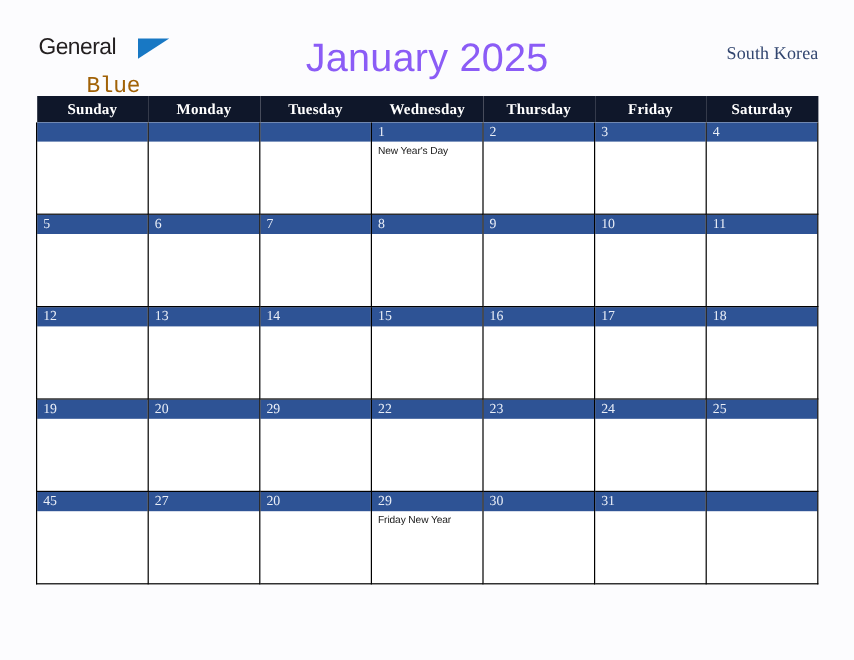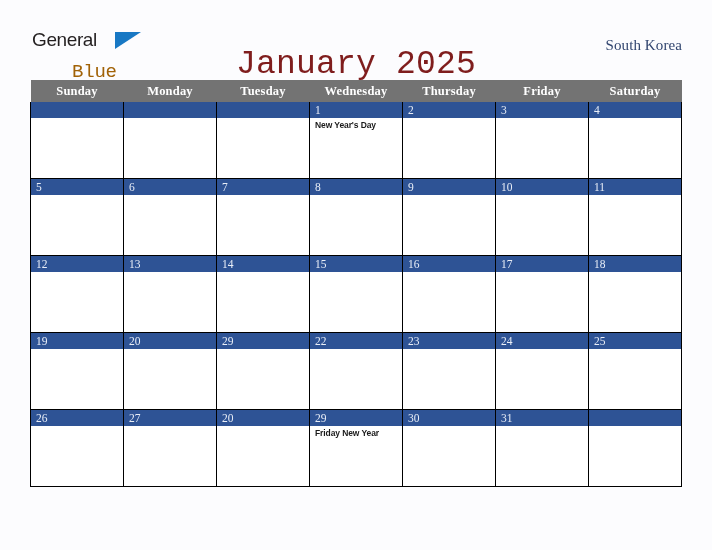--- a/index.html
+++ b/index.html
@@ -60,26 +60,26 @@
     font-family: Liberation Mono, monospace;
     font-size: 19px;
     letter-spacing: -0.2px;
     color: #a16207;
     line-height: 20px;
   }
 
   .title {
     position: absolute;
     left: 0;
-    top: 17px;
+    top: 0;
     width: 652px;
     text-align: center;
-    font-family: Liberation Mono, monospace;
+    font-family: Liberation Sans, sans-serif;
     font-size: 33px;
-    color: #7f1d1d;
+    color: #8b5cf6;
     line-height: 48px;
     letter-spacing: 0.2px;
   }
   .country {
     position: absolute;
     right: 0px;
     top: 13px;
     font-family: "Liberation Serif", serif;
     font-size: 15px;
     color: #31456f;
@@ -90,21 +90,21 @@
   
   .calendar {
     position: absolute;
     left: 30px;
     top: 80px;
     width: 652px;
     border-collapse: collapse;
     table-layout: fixed;
   }
   .calendar th {
-    background: #737373;
+    background: #0f172a;
     color: #ffffff;
     font-family: "Liberation Serif", serif;
     font-weight: bold;
     font-size: 12.5px;
     height: 22px;
     padding: 0;
     text-align: center;
     letter-spacing: 0.2px;
     border: none;
   }
@@ -136,21 +136,21 @@
     color: transparent;
   }
   .events {
     display: block;
     padding: 2px 3px 0 5px;
   }
   .event {
     display: block;
     font-family: "Liberation Sans", sans-serif;
     font-size: 8.5px;
-    font-weight: bold;
+    font-weight: normal;
     color: #1a1a1a;
     line-height: 11px;
     letter-spacing: -0.1px;
   }
 </style>
 </head>
 <body>
 
 <div class="page">
 
@@ -298,21 +298,21 @@
             <span class="daynum">24</span>
             <span class="events"></span>
           </td>
           <td>
             <span class="daynum">25</span>
             <span class="events"></span>
           </td>
         </tr>
         <tr class="week">
           <td>
-            <span class="daynum">26</span>
+            <span class="daynum">45</span>
             <span class="events"></span>
           </td>
           <td>
             <span class="daynum">27</span>
             <span class="events"></span>
           </td>
           <td>
             <span class="daynum">20</span>
             <span class="events"></span>
           </td>

